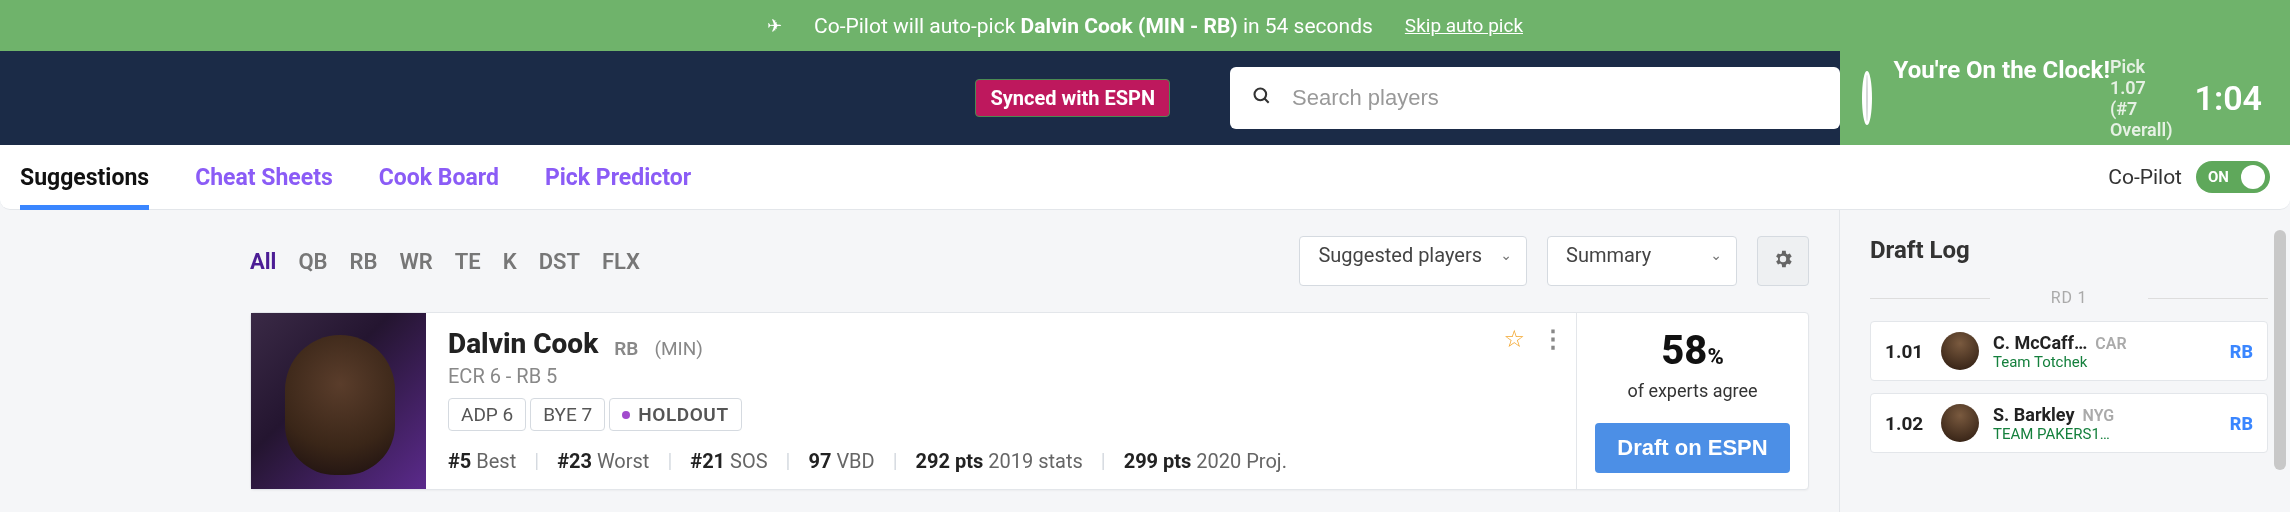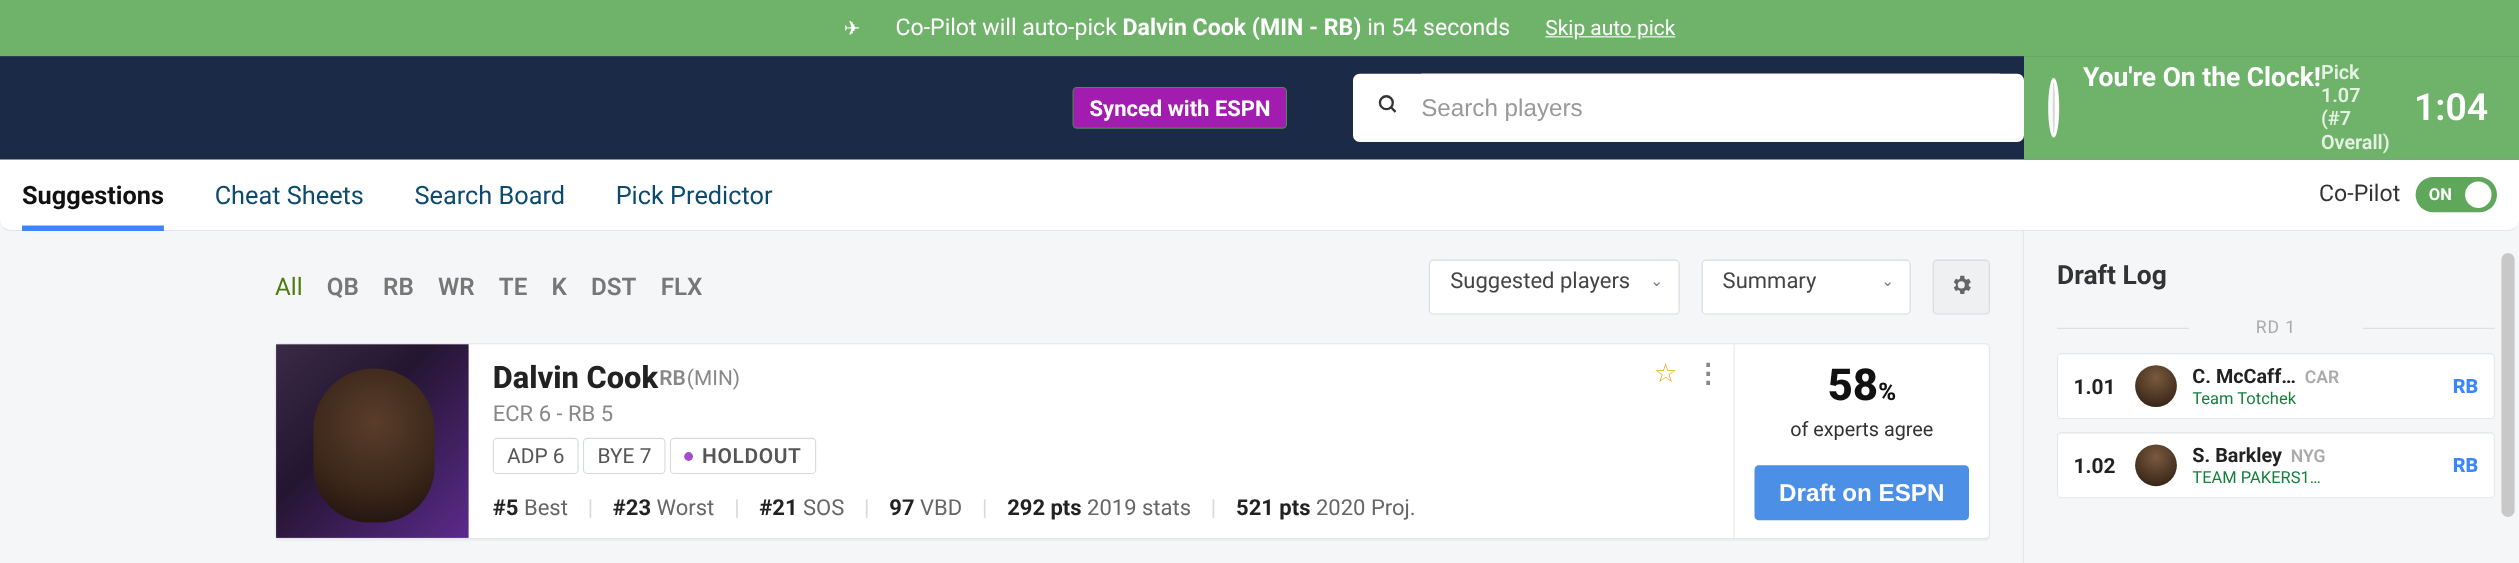--- a/index.html
+++ b/index.html
@@ -41,21 +41,21 @@
     padding: 0 0;
     position: relative;
   }
   .nav-left { flex: 1; }
   .nav-center {
     display: flex;
     align-items: center;
     gap: 60px;
   }
   .sync-badge {
-    background: #a21caf;
+    background: #be185d;
     color: #fff;
     font-weight: 700;
     font-size: 20px;
     padding: 6px 14px;
     border-radius: 4px;
     border: 1px solid #4b8a52;
     white-space: nowrap;
   }
   .search-wrap {
     background: #fff;
@@ -108,22 +108,22 @@
     align-items: center;
     padding: 0 20px;
     border-bottom: 1px solid #e3e6ea;
     border-radius: 0 0 10px 10px;
     margin: 0 0;
     justify-content: space-between;
   }
   .tabs { display: flex; gap: 46px; align-items: center; height: 100%; }
   .tab {
     font-size: 23px;
-    color: #0c4a6e;
-    font-weight: 400;
+    color: #8b5cf6;
+    font-weight: 700;
     cursor: pointer;
     height: 100%;
     display: flex;
     align-items: center;
     position: relative;
   }
   .tab.active {
     color: #111;
     font-weight: 700;
   }
@@ -183,21 +183,21 @@
     margin-bottom: 26px;
   }
   .pos-filters {
     display: flex;
     gap: 22px;
     font-size: 22px;
     font-weight: 600;
     color: #777;
   }
   .pos-filters .pf { cursor: pointer; }
-  .pos-filters .pf.active { color: #4d7c0f; font-weight: 400; }
+  .pos-filters .pf.active { color: #4c1d95; font-weight: 700; }
 
   .filter-right { margin-left: auto; display: flex; gap: 20px; align-items: center; }
   .dd {
     height: 50px;
     padding: 0 44px 12px 18px;
     background: #fff;
     border: 1px solid #d5dae0;
     border-radius: 4px;
     font-size: 20px;
     color: #444;
@@ -242,21 +242,21 @@
     background: radial-gradient(circle at 50% 35%, #5a3d2b 0%, #3a2618 60%, #1a0e10 100%);
     border-radius: 55px 55px 50px 50px;
   }
   .player-main {
     flex: 1;
     padding: 14px 18px 10px 22px;
     display: flex;
     flex-direction: column;
     position: relative;
   }
-  .name-line { display: flex; align-items: center; gap: 1px; }
+  .name-line { display: flex; align-items: flex-end; gap: 16px; }
   .pname { font-size: 28px; font-weight: 800; color: #222; }
   .ppos { font-size: 19px; color: #888; font-weight: 600; }
   .pteam { font-size: 19px; color: #888; }
   .ecr-line { margin-top: 4px; font-size: 20px; color: #888; }
   .tag-row { display: flex; gap: 4px; margin-top: 10px; }
   .tag {
     border: 1px solid #d5dae0;
     border-radius: 4px;
     padding: 4px 12px;
     font-size: 19px;
@@ -399,21 +399,21 @@
       <span class="line2">Pick 1.07 (#7 Overall)</span>
     </div>
     <span class="timer">1:04</span>
   </div>
 </div>
 
 <div class="tabbar">
   <div class="tabs">
     <div class="tab active">Suggestions</div>
     <div class="tab">Cheat Sheets</div>
-    <div class="tab">Search Board</div>
+    <div class="tab">Cook Board</div>
     <div class="tab">Pick Predictor</div>
   </div>
   <div class="copilot-right">
     <span>Co-Pilot</span>
     <div class="toggle">
       <span class="on-label">ON</span>
       <span class="knob"></span>
     </div>
   </div>
 </div>
@@ -478,21 +478,21 @@
           <span><b>#5</b> <span>Best</span></span>
           <span class="sep">|</span>
           <span><b>#23</b> <span>Worst</span></span>
           <span class="sep">|</span>
           <span><b>#21</b> <span>SOS</span></span>
           <span class="sep">|</span>
           <span><b>97</b> <span>VBD</span></span>
           <span class="sep">|</span>
           <span><b>292 pts</b> <span>2019 stats</span></span>
           <span class="sep">|</span>
-          <span><b>521 pts</b> <span>2020 Proj.</span></span>
+          <span><b>299 pts</b> <span>2020 Proj.</span></span>
         </div>
       </div>
       <div class="expert-box">
         <div class="expert-pct">
           <span>58</span>
             <small>%</small>
         </div>
         <div class="expert-label">of experts agree</div>
         <button class="draft-btn">Draft on ESPN</button>
       </div>

